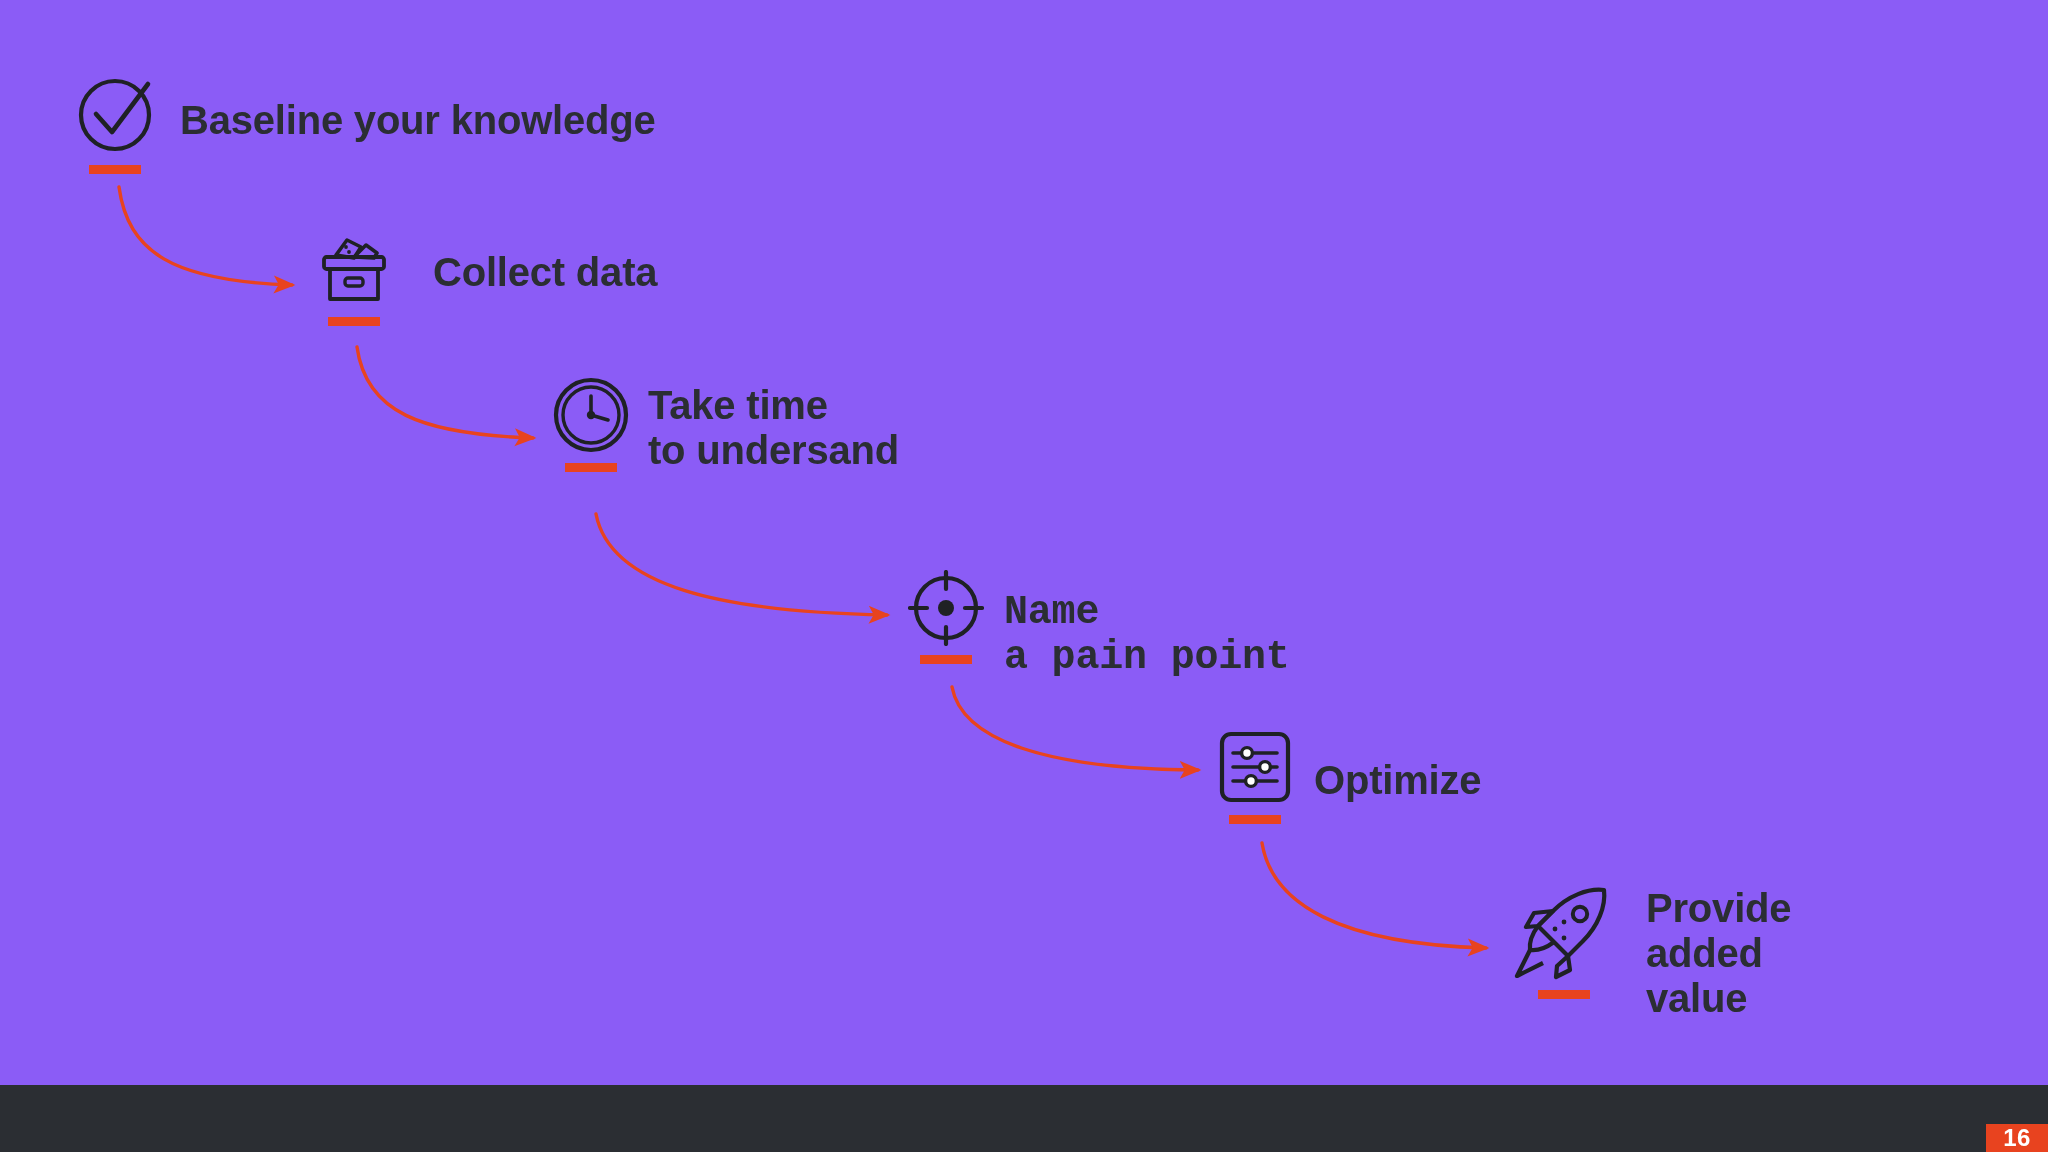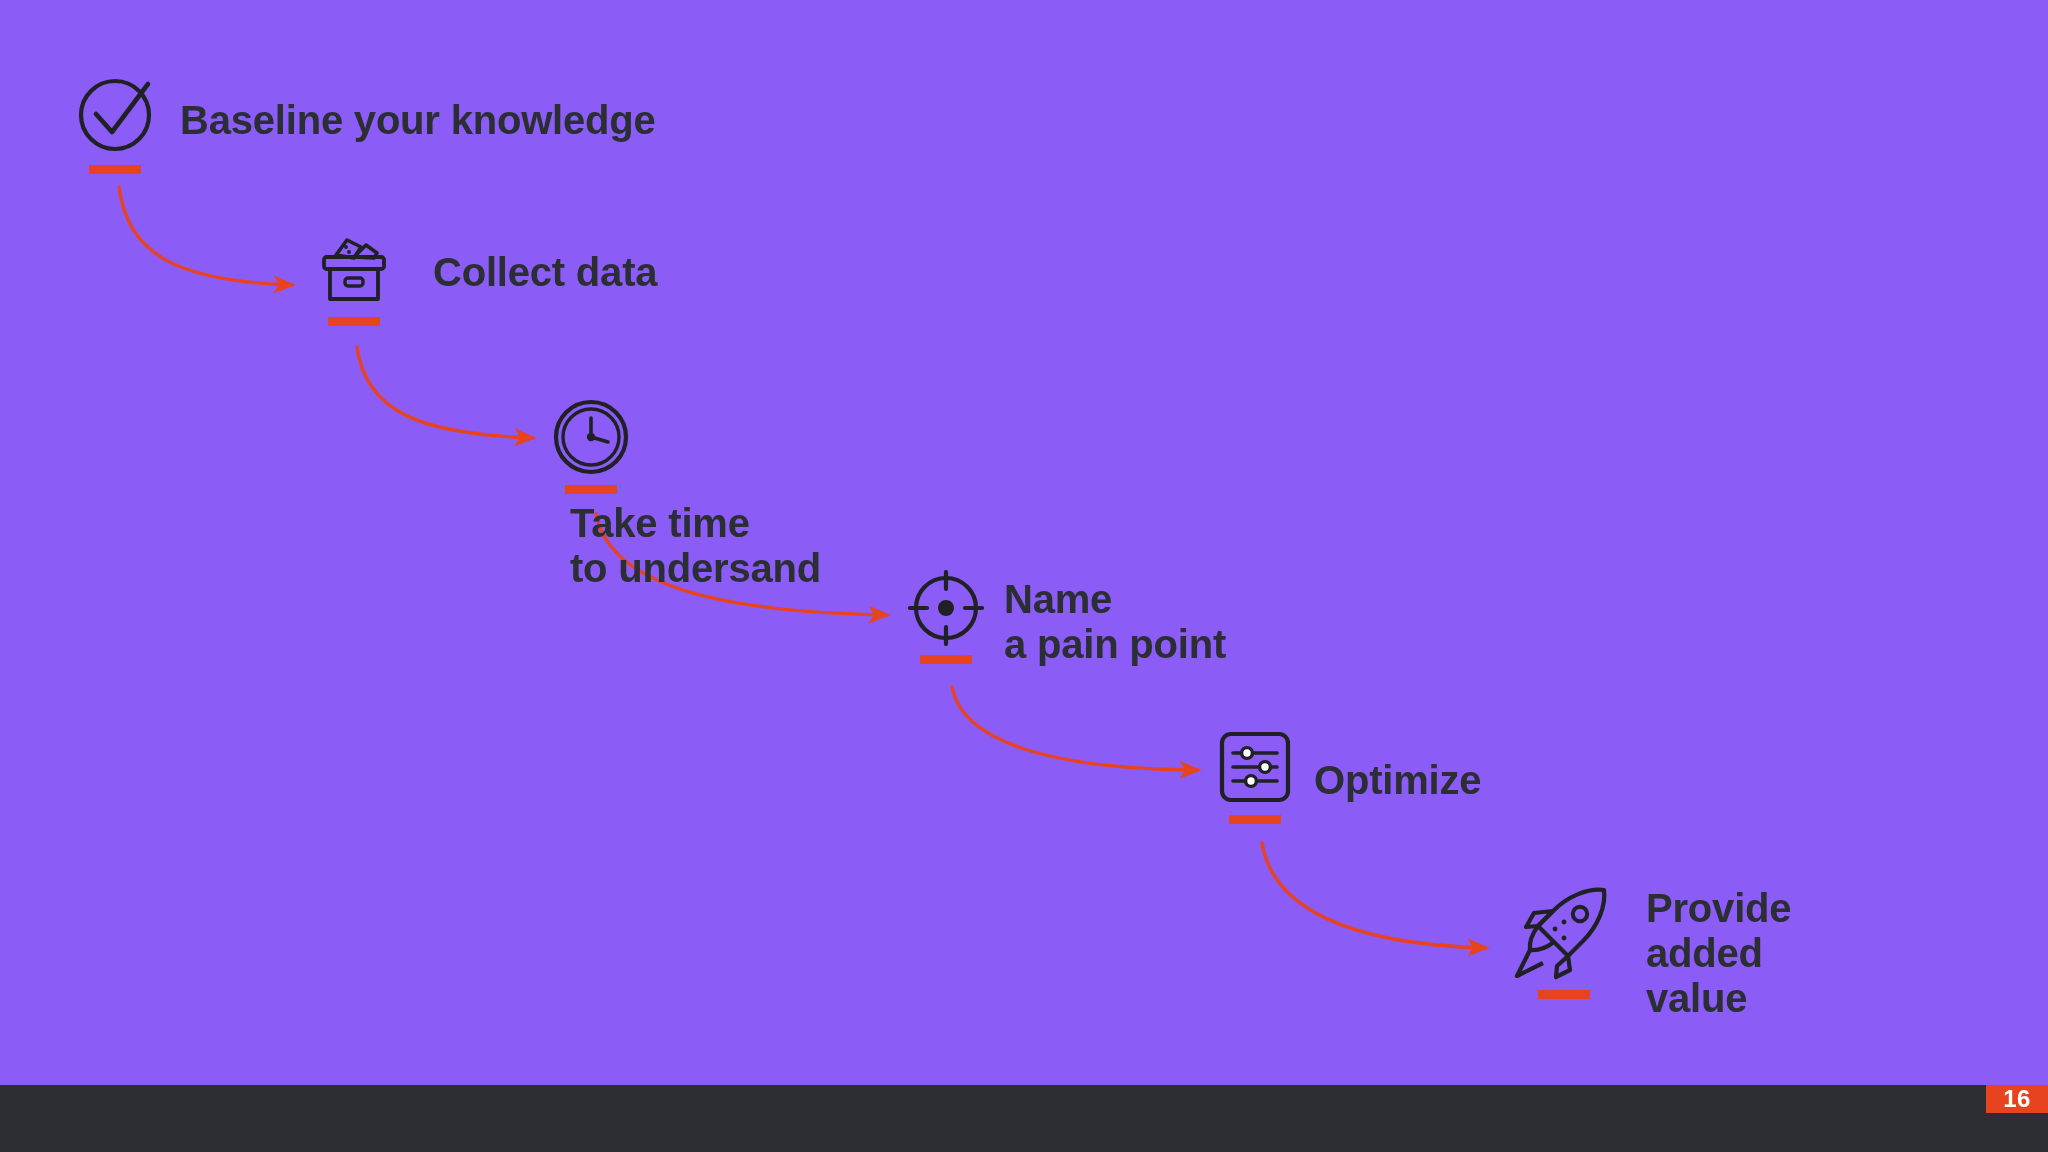--- a/index.html
+++ b/index.html
@@ -63,46 +63,46 @@
     margin-left: 16px;
   }
 
   
   #step-1 { left: 72px;   top: 70px;  }
   #step-1 .step-label { margin-top: 28px; margin-left: 22px; }
 
   #step-2 { left: 314px;  top: 228px; gap: 21px; }
   #step-2 .step-label { margin-top: 22px; margin-left: 18px; }
 
-  #step-3 { left: 552px;  top: 398px; flex-direction: column; }
+  #step-3 { left: 552px;  top: 376px; }
   #step-3 .step-label { margin-top: 7px; margin-left: 18px; }
 
   #step-4 { left: 908px;  top: 570px; }
-  #step-4 .step-label { margin-top: 7px; margin-left: 20px; }
+  #step-4 .step-label { margin-top: 21px; margin-left: 20px; font-family: Liberation Mono, monospace; }
 
   #step-5 { left: 1216px; top: 728px; }
   #step-5 .step-label { margin-top: 30px; margin-left: 20px; }
 
   #step-6 { left: 1500px; top: 880px; }
   #step-6 .step-icon-col { margin-left: 12px; }
   #step-6 .step-label { margin-top: 6px; margin-left: 30px; }
   #step-6 .step-rule { margin-top: 6px; }
 
   
   #footer {
     position: absolute;
     left: 0;
     bottom: 0;
     width: 2048px;
     height: 67px;
     background: #2B2E33;
     display: flex;
     flex-direction: row;
     justify-content: flex-end;
-    align-items: flex-start;
+    align-items: flex-end;
   }
   #page-number-block {
     width: 62px;
     background: #E8431F;
     display: flex;
     align-items: center;
     justify-content: center;
   }
   #page-number-block .num {
     color: #FFFFFF;

